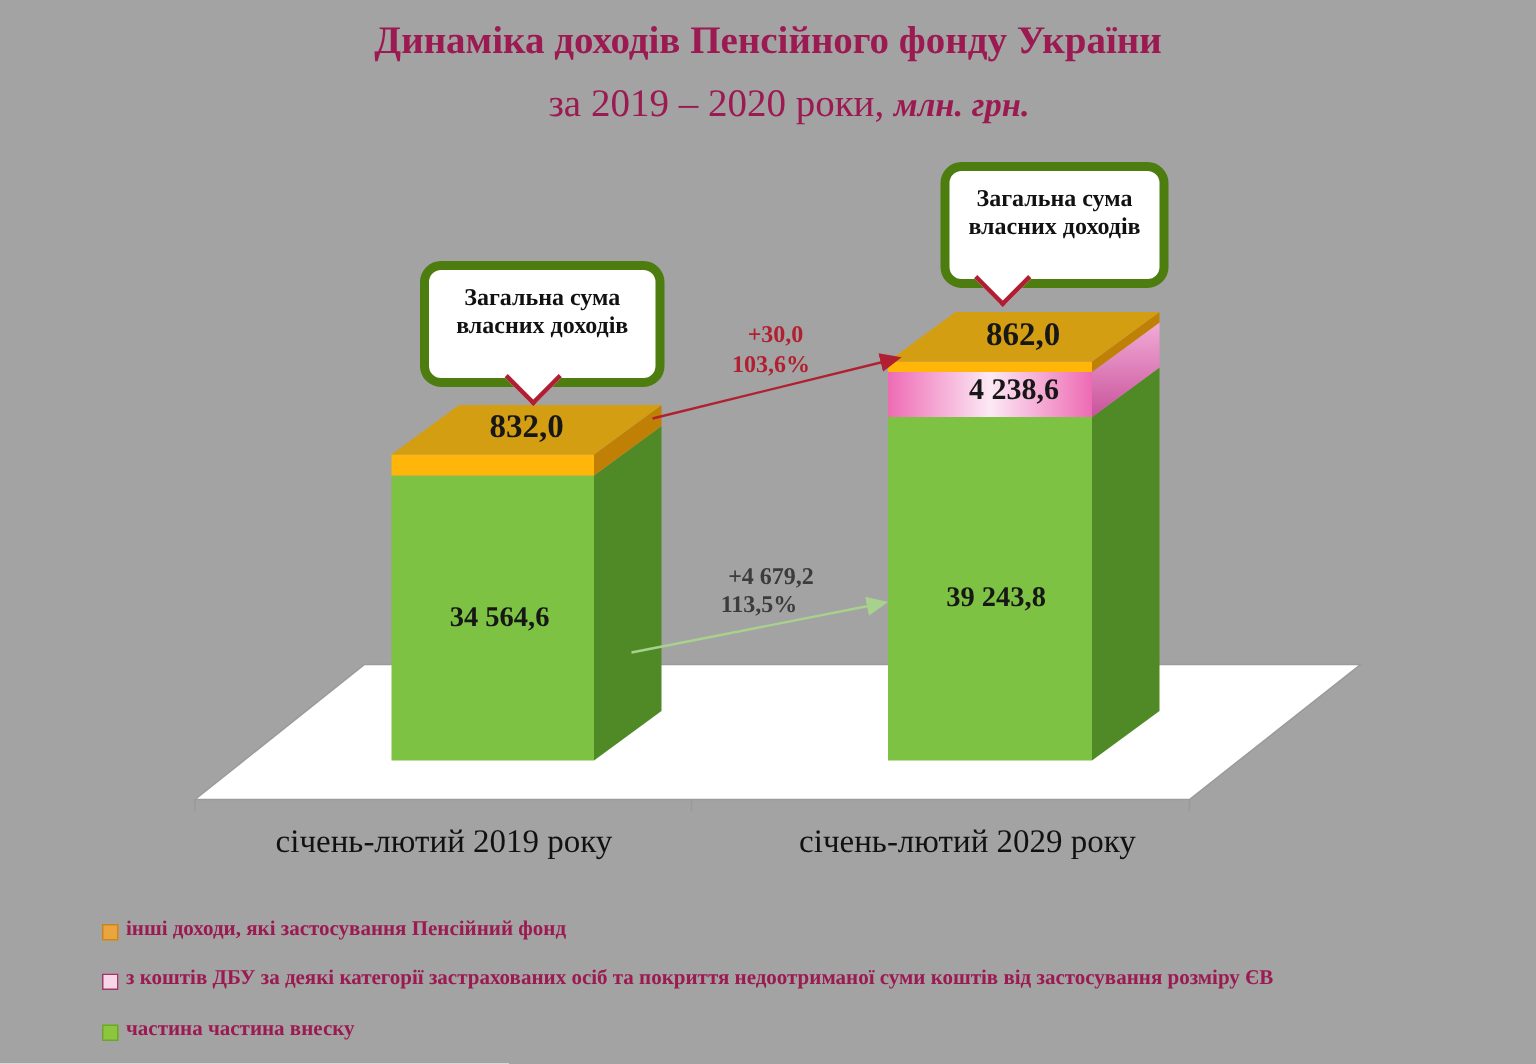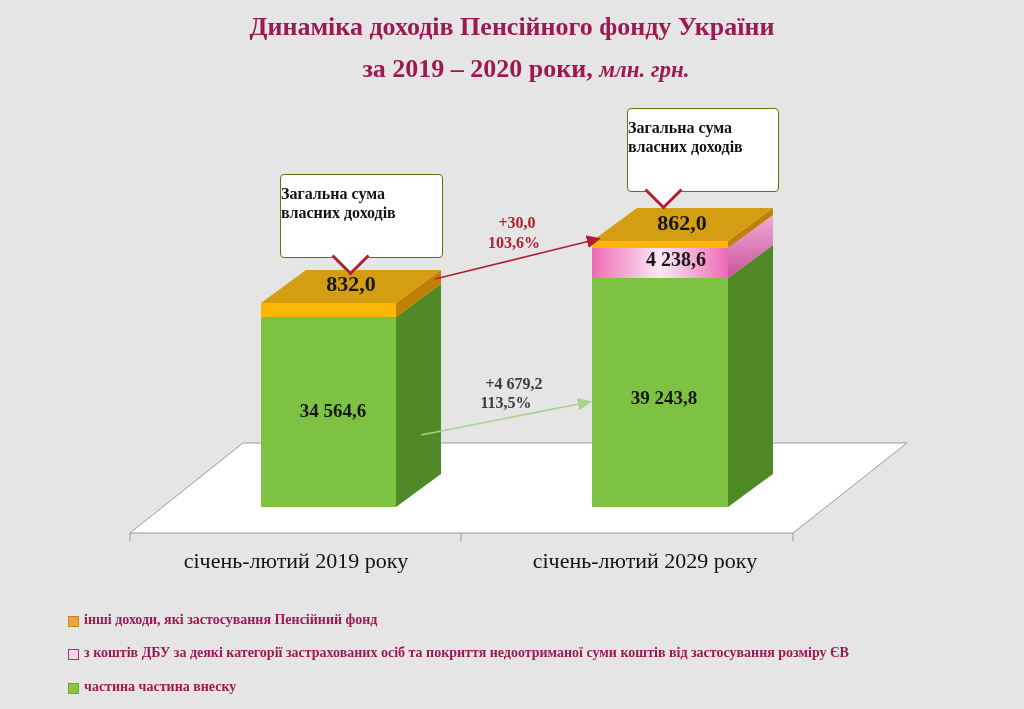--- a/index.html
+++ b/index.html
@@ -1,31 +1,31 @@
 <!DOCTYPE html>
 <html><head>
 <meta charset="utf-8">
 <style>
   html,body{margin:0;padding:0;background:#fff;}
-  .stage{position:relative;width:1024px;height:709px;background:#e5e5e5;overflow:hidden;
+  .stage{position:relative;width:1024px;height:709px;background:#a3a3a3;overflow:hidden;
          font-family:"Liberation Serif","DejaVu Serif",serif;}
   .title-line1{position:absolute;top:12px;left:0;width:1024px;text-align:center;
                font-size:26px;font-weight:bold;color:#9C1A52;}
   .title-line2{position:absolute;top:54px;left:0;width:1024px;text-align:center;
                font-size:26px;color:#9C1A52;}
-  .title-line2 .b{font-weight:bold;margin-left:28px;}
+  .title-line2 .b{font-weight:normal;margin-left:28px;}
   .title-line2 .i{font-style:italic;font-size:23px;font-weight:bold;}
   svg text{font-family:"Liberation Serif","DejaVu Serif",serif;}
   .bar-label{font-size:22px;font-weight:bold;fill:#171717;text-anchor:middle;}
   .bar-label-sm{font-size:19px;font-weight:bold;fill:#171717;text-anchor:middle;}
   .bar-label-pink{font-size:20px;font-weight:bold;fill:#171717;text-anchor:middle;}
   .arrow-label-red{font-size:16px;font-weight:bold;fill:#B02030;text-anchor:middle;}
   .arrow-label-green{font-size:16px;font-weight:bold;fill:#3c3c3c;text-anchor:middle;}
-  .callout{position:absolute;box-sizing:border-box;background:#fff;border:1px solid #4d7c0f;
-           border-radius:4px;text-align:left;padding-top:9px;z-index:5;}
+  .callout{position:absolute;box-sizing:border-box;background:#fff;border:6px solid #4d7c0f;
+           border-radius:14px;text-align:center;padding-top:9px;z-index:5;}
   .callout .cl-line{font-size:16px;font-weight:bold;color:#111;line-height:19px;}
   .callout .cl-value{font-size:21px;font-weight:bold;color:#C00000;line-height:26px;}
   .callout-tail{position:absolute;width:24px;height:24px;background:#fff;
                 border-right:3px solid #B01E33;border-bottom:3px solid #B01E33;
                 transform:rotate(45deg);bottom:-13px;z-index:6;}
   .cat-label{position:absolute;transform:translateX(-50%);font-size:22px;font-weight:normal;
              color:#111;white-space:nowrap;}
   .legend{position:absolute;left:68px;top:610px;width:950px;}
   .legend-row{position:absolute;left:0;display:flex;align-items:flex-start;white-space:nowrap;}
   .legend-swatch{width:9px;height:9px;margin-top:4px;margin-right:5px;flex:0 0 auto;}

